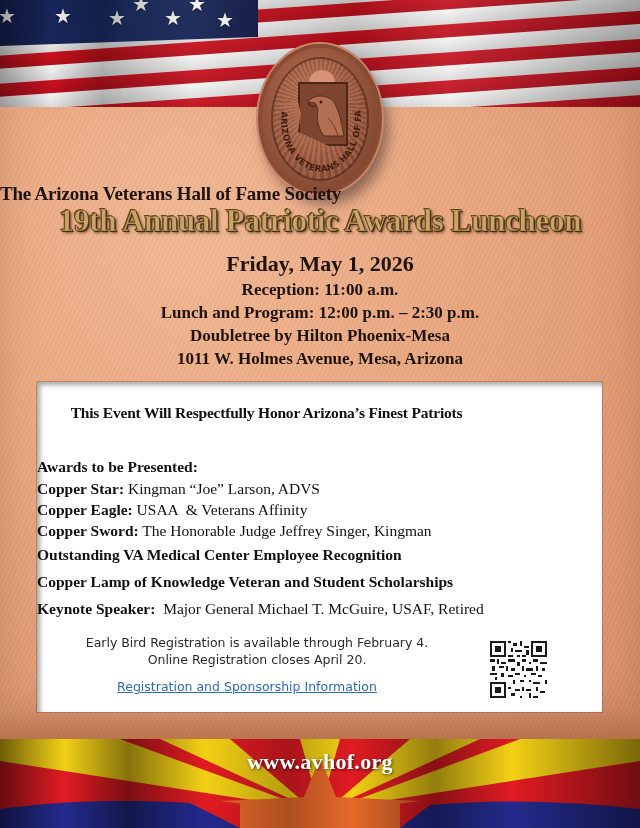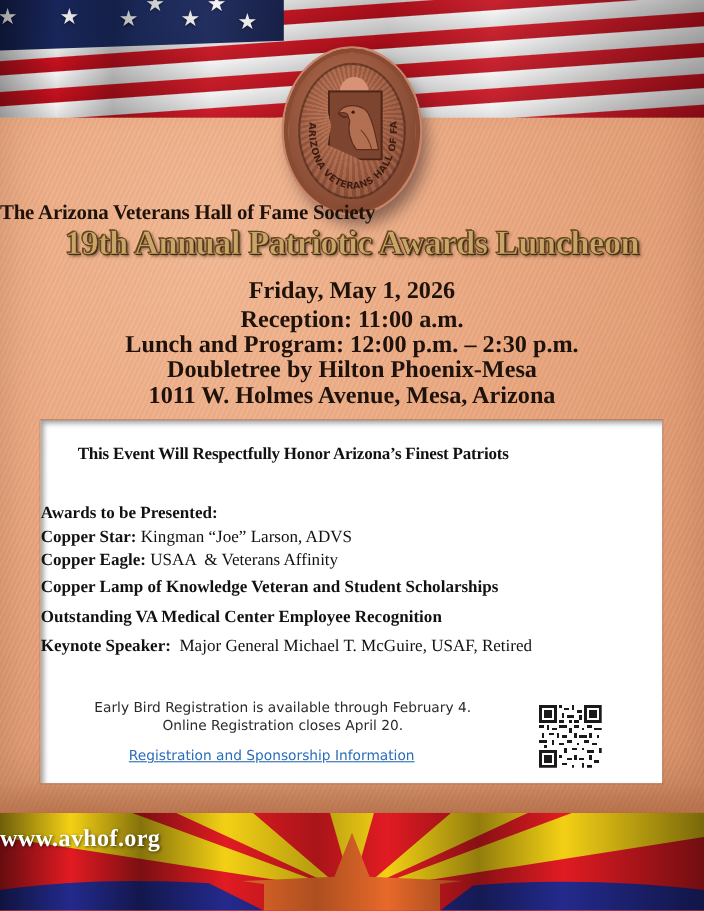--- a/index.html
+++ b/index.html
@@ -48,21 +48,21 @@
 
   
   .society { position: absolute; left: 0; width: 640px; top: 183px; font-size: 19px; font-weight: bold; color: #1e120b; letter-spacing: -0.2px; }
   .luncheon { position: absolute; left: 0; width: 640px; top: 203px; text-align: center; font-size: 31px; font-weight: bold; color: #c9a56a;
     letter-spacing: -0.3px;
     text-shadow: -1px -1px 0 #6b4a1c, 1px 1px 0 #3e2a0e, 2px 2px 3px rgba(40,20,5,0.7);
     -webkit-text-stroke: 0.6px #5a3d16;
   }
   .event-info { position: absolute; left: 0; width: 640px; top: 250px; text-align: center; color: #1e120b; font-weight: bold; }
   .event-info .date { font-size: 22px; line-height: 28px; }
-  .event-info .line { font-size: 22px; line-height: 23px; }
+  .event-info .line { font-size: 17px; line-height: 23px; }
 
   
   .card { position: absolute; left: 37px; top: 382px; width: 565px; height: 330px; background: #ffffff;
     box-shadow: inset 3px 3px 5px rgba(0,0,0,0.35), 0 0 0 1px rgba(120,70,40,0.35);
   }
   .card .honor { position: absolute; left: 0; width: 459px; top: 20px; text-align: center; font-size: 15.5px; font-weight: bold; line-height: 22px; color: #111; letter-spacing: -0.2px; }
   .card .awards { position: absolute; left: 0; width: 565px; top: 74px; text-align: left; color: #111; }
   .card .awards .title { font-size: 15.5px; font-weight: bold; line-height: 22px; }
   .card .awards .row { font-size: 15.5px; line-height: 21px; }
   .card .awards .row b { font-weight: bold; }
@@ -71,21 +71,21 @@
   .card .reg { position: absolute; left: 40px; top: 252px; width: 360px; text-align: center; font-family: "DejaVu Sans", sans-serif; font-size: 12.5px; line-height: 17px; color: #2a2a2a; }
   .card .reg-link { position: absolute; left: 40px; top: 297px; width: 340px; text-align: center; font-family: "DejaVu Sans", sans-serif; font-size: 12.5px; color: #2a6cb8; text-decoration: underline; cursor: pointer; }
   .qr { position: absolute; left: 453px; top: 259px; width: 57px; height: 57px; }
 
   
   .az-flag { position: absolute; left: 0; top: 739px; width: 640px; height: 89px; overflow: hidden; background: #e11b22; }
   .az-flag svg { position: absolute; left: 0; top: 0; }
   .az-flag .shade { position: absolute; inset: 0;
     background: linear-gradient(90deg, rgba(0,0,0,0.55) 0%, rgba(0,0,0,0) 10%, rgba(0,0,0,0.45) 20%, rgba(0,0,0,0) 32%, rgba(0,0,0,0.25) 45%, rgba(0,0,0,0) 55%, rgba(0,0,0,0.4) 68%, rgba(0,0,0,0) 80%, rgba(0,0,0,0.5) 100%);
   }
-  .website { position: absolute; left: 0; width: 640px; top: 749px; font-size: 22px; font-weight: bold; color: #ffffff; text-shadow: 1px 1px 3px rgba(0,0,0,0.6); letter-spacing: 0.3px; }
+  .website { position: absolute; left: 0; width: 640px; top: 749px; text-align: center; font-size: 22px; font-weight: bold; color: #ffffff; text-shadow: 1px 1px 3px rgba(0,0,0,0.6); letter-spacing: 0.3px; }
 </style>
 </head>
 <body>
 
 <div class="us-flag">
   <div class="canton"></div>
   <span class="star" style="left:-2px;top:6px;">★</span>
   <span class="star" style="left:54px;top:6px;">★</span>
   <span class="star" style="left:108px;top:8px;">★</span>
   <span class="star" style="left:132px;top:-6px;">★</span>
@@ -135,22 +135,25 @@
   </div>
 
   <div class="awards">
     <div class="title">Awards to be Presented:</div>
     <div class="row">
       <b>Copper Star:</b><span> Kingman “Joe” Larson, ADVS</span>
     </div>
     <div class="row">
       <b>Copper Eagle:</b><span style="white-space:pre;"> USAA  &amp; Veterans Affinity</span>
     </div>
+    <div class="row">
+      <b>Copper Sword:</b><span> The Honorable Judge Jeffrey Singer, Kingman</span>
+    </div>
+    <div class="big">Outstanding VA Medical Center Employee Recognition</div>
     <div class="big">Copper Lamp of Knowledge Veteran and Student Scholarships</div>
-    <div class="big">Outstanding VA Medical Center Employee Recognition</div>
     <div class="keynote">
       <b>Keynote Speaker:</b><span style="white-space:pre;">  Major General Michael T. McGuire, USAF, Retired</span>
     </div>
   </div>
 
   <div class="reg">
     <div>Early Bird Registration is available through February 4.</div>
     <div>Online Registration closes April 20.</div>
   </div>
   <a class="reg-link">Registration and Sponsorship Information</a>

